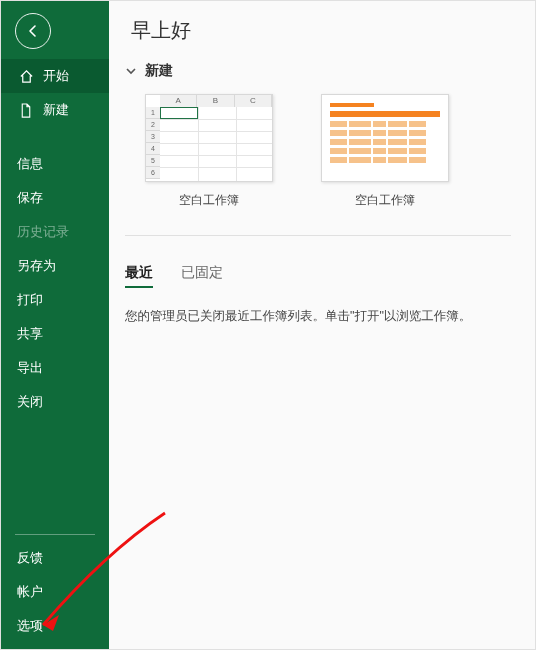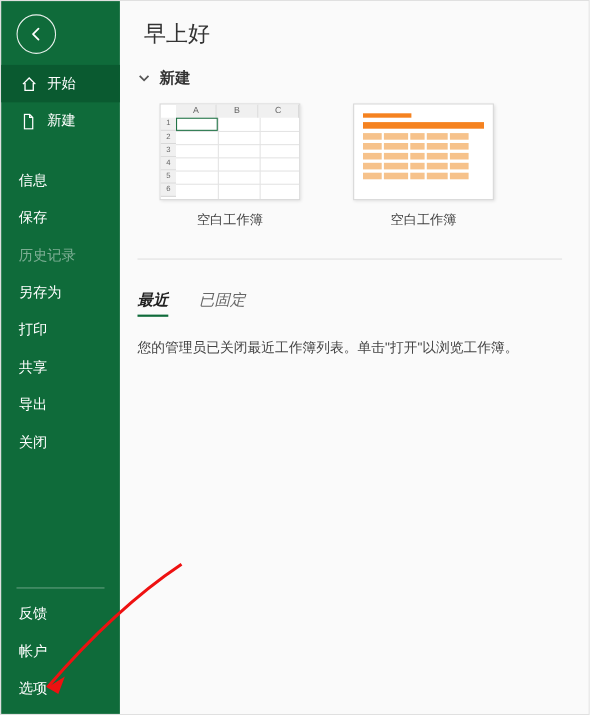--- a/index.html
+++ b/index.html
@@ -75,21 +75,21 @@
   .thumb-grid .cells .hl, .thumb-grid .cells .vl { position:absolute; background:#e4e4e4; }
   .thumb-grid .sel { position:absolute; top:12px; left:14px; width:38px; height:12px; border:1.5px solid #217346; }
 
   
   .thumb-proj { padding:8px; }
   .thumb-proj .bar { height:4px; background:#f58220; margin-bottom:4px; }
   .thumb-proj .row { height:6px; display:flex; gap:2px; margin-bottom:3px; }
   .thumb-proj .row div { background:#f6c28b; }
 
   .tabs { display:flex; gap:28px; margin-top: 28px; font-size:14px; }
-  .tab { color:#666; cursor:pointer; padding-bottom:4px;font-style:italic; }
+  .tab { color:#666; cursor:pointer; padding-bottom:4px; }
   .tab.active { color:#222; font-weight:600; border-bottom: 2px solid #0f6b3a; }
 
   .recent-msg { font-size: 12.5px; color:#444; margin-top: 20px; }
 
   
   .annotation-arrow {
     position: absolute;
     left: 0;
     bottom: 0;
     pointer-events: none;

